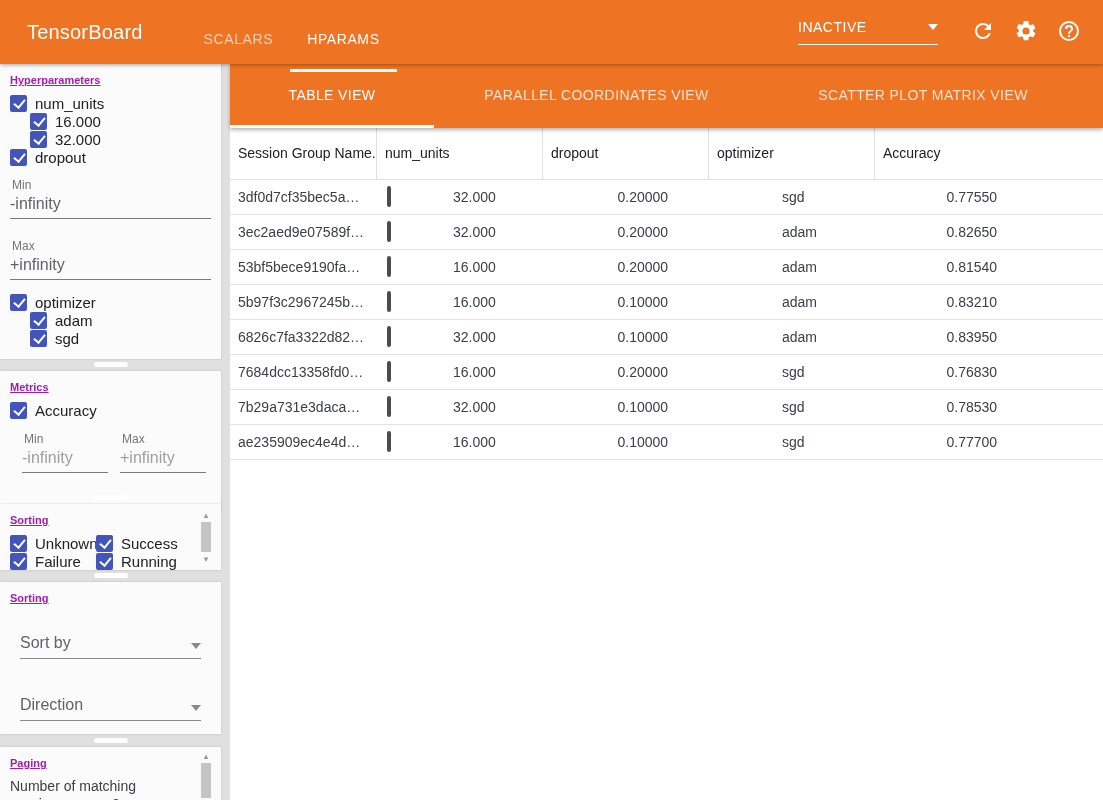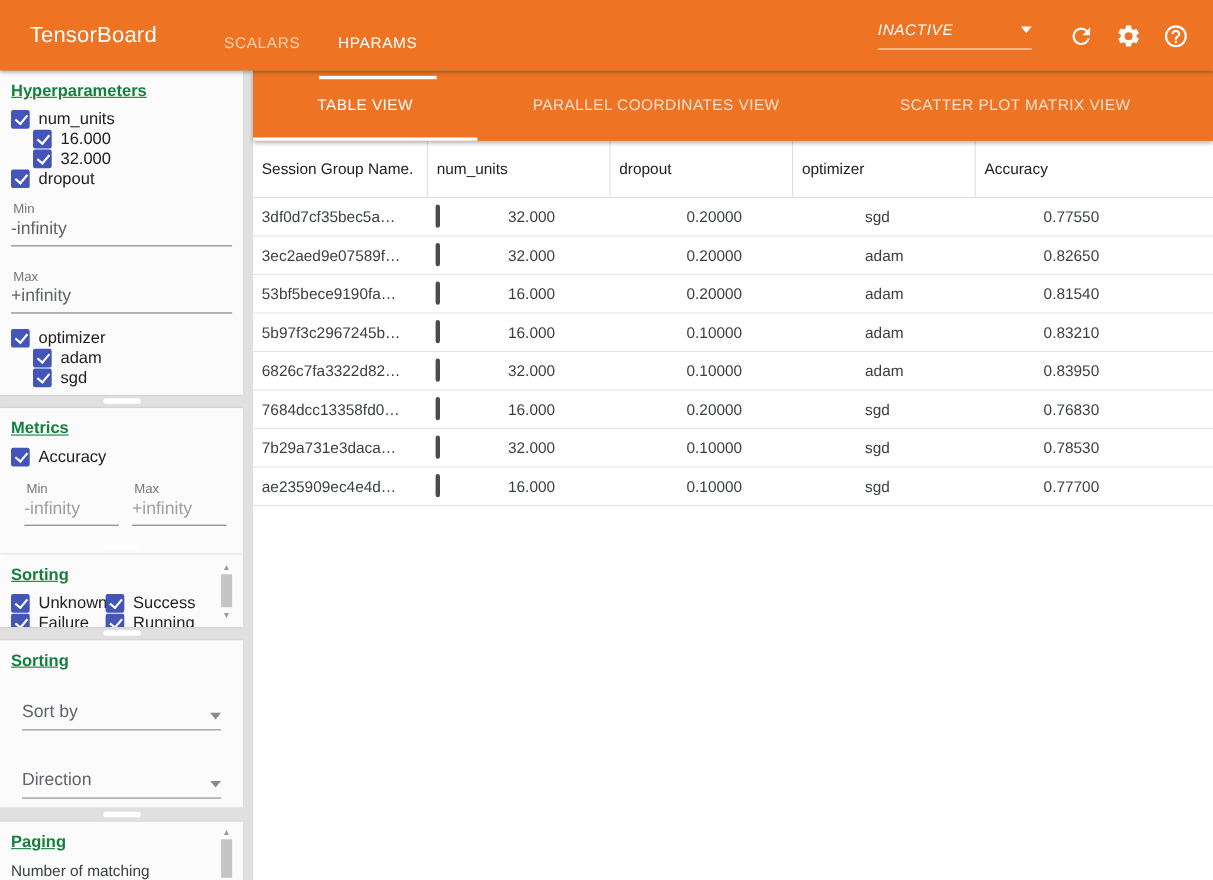--- a/index.html
+++ b/index.html
@@ -7,38 +7,38 @@
   body { position:relative; background:#e0e0e0; font-family:"Liberation Sans",sans-serif; color:#3c4043; }
 
   
   .toolbar { position:absolute; left:0; top:0; width:1103px; height:64px; background:#ee7424;
              display:flex; align-items:center; z-index:10; box-shadow:0 1px 4px rgba(0,0,0,.35); }
   .logo { color:#fff; font-size:20px; font-weight:500; margin-left:27px; letter-spacing:.2px; }
   .toptabs { display:flex; height:48px; margin-left:44px; }
   .toptab { height:64px; line-height:62px; padding:0 17px; font-size:14px; letter-spacing:.6px;
             color:rgba(255,255,255,.65); cursor:pointer; border-bottom:3px solid transparent; }
   .toptab.active { color:#fff; border-bottom:3px solid #fff; }
-  .tb-right { margin-left:auto; display:flex; align-items:flex-end; margin-right:22px;font-style:italic; }
+  .tb-right { margin-left:auto; display:flex; align-items:flex-start; margin-right:22px; }
   .runselect { width:140px; display:flex; justify-content:space-between; align-items:center;
                border-bottom:1px solid rgba(255,255,255,.95); padding-bottom:9px; margin-right:14px; }
   .runselect .val { color:#fff; font-size:14px; letter-spacing:.5px; }
   .caret-w { width:0; height:0; border-left:5px solid transparent; border-right:5px solid transparent;
              border-top:6px solid #fff; }
   .tbicon { width:24px; height:24px; margin-left:19px; background:none; border:none; cursor:pointer; }
   .tbicon svg { width:24px; height:24px; fill:#fff; }
 
   
   .sec { position:absolute; left:0; width:221px; background:#fbfbfb; padding:8px 10px; overflow:hidden;
          box-shadow:0 0 2px rgba(0,0,0,.18); }
   .sec1 { top:64px;  height:295px; }
   .sec2 { top:371px; height:137px; }
   .sec3 { top:504px; height:66px; }
   .sec4 { top:582px; height:152px; }
   .sec5 { top:747px; height:53px; }
-  .sechead { font-size:15px; font-weight:bold; color:#15803d; text-decoration:underline; margin:2px 0 8px 0; }
+  .sechead { font-size:11px; font-weight:bold; color:#a21caf; text-decoration:underline; margin:2px 0 8px 0; }
   .cbrow { display:flex; align-items:center; height:18px; gap:8px; }
   .cbrow.ind { padding-left:20px; }
   .cb { width:17px; height:17px; border:2px solid #757575; border-radius:2px; position:relative;
         flex:0 0 17px; cursor:pointer; background:#fff; }
   .cb[data-checked="true"] { background:#4355b9; border-color:#4355b9; }
   .cb[data-checked="true"]::after { content:""; position:absolute; left:3.5px; top:0px; width:5px; height:9px;
         border:solid #fff; border-width:0 2px 2px 0; transform:rotate(40deg); }
   .cblabel { font-size:15px; color:#212121; }
   .fldlabel { font-size:12px; color:#757575; margin:2px 0 0 2px; }
   .fldval { font-size:16px; color:#5f6368; padding:3px 0 5px 0; border-bottom:1px solid #7b7b7b; cursor:text; }
@@ -72,21 +72,21 @@
   .vtab.active { color:#fff; border-bottom:3px solid #fff; }
   .vt0{width:204px;} .vt1{width:325px;} .vt2{width:328px;}
 
   .tablearea { position:absolute; left:230px; top:128px; width:873px; height:672px; background:#fff; }
   .thead { display:flex; height:52px; border-bottom:1px solid #e0e0e0; }
   .th { display:flex; align-items:center; padding-left:8px; font-size:14px; color:#202124;
         border-right:1px solid #e0e0e0; line-height:17px; }
   .th:last-child { border-right:none; }
   .trow { display:flex; height:35px; border-bottom:1px solid #e4e4e4; align-items:center; }
   .td { padding-left:8px; font-size:14px; color:#3c4043; white-space:nowrap; overflow:hidden; }
-  .c0{width:159px;} .c1{width:70px;} .c2{width:166px;} .c3{width:166px;} .c4{width:166px;} .c5{width:166px;}
+  .c0{width:147px;} .c1{width:70px;} .c2{width:166px;} .c3{width:166px;} .c4{width:166px;} .c5{width:166px;}
   .rowcb { width:16px; height:16px; border:2px solid #4c4c4c; border-radius:2px; margin-left:11px;
            background:#fff; cursor:pointer; }
 </style>
 </head>
 <body>
 
 <header class="toolbar">
   <div class="logo">TensorBoard</div>
   <nav class="toptabs">
     <div class="toptab">SCALARS</div>

